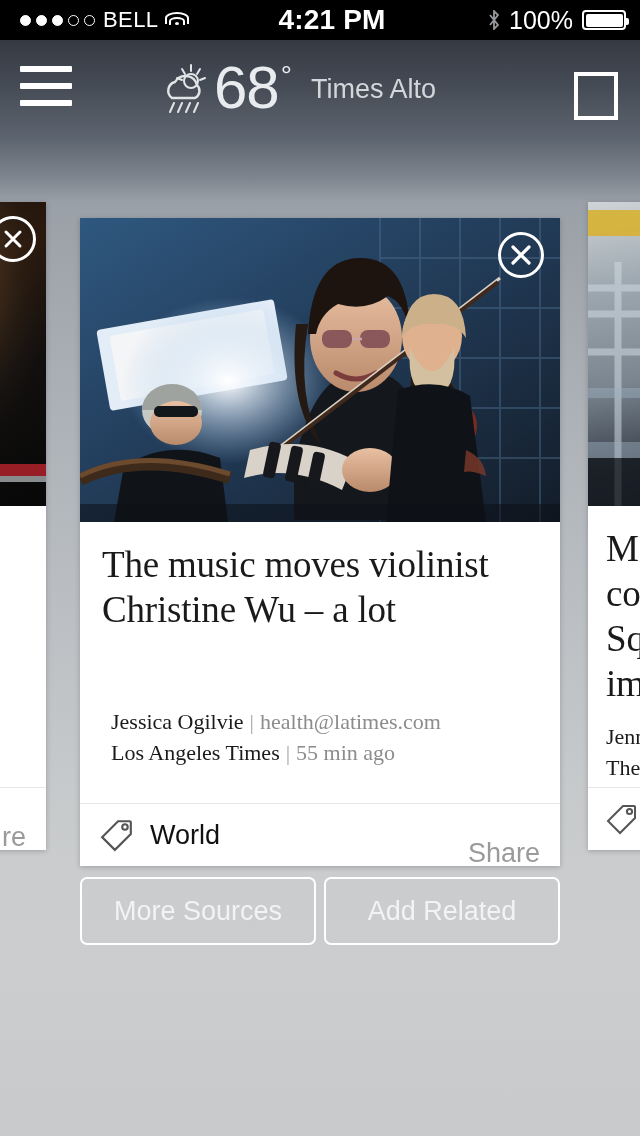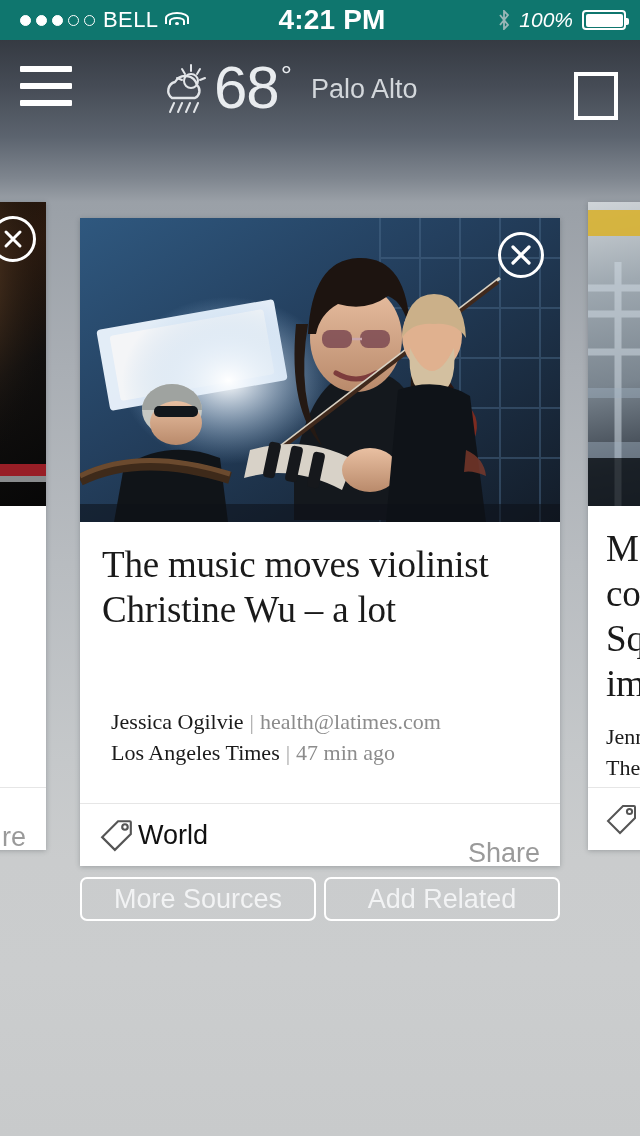--- a/index.html
+++ b/index.html
@@ -21,38 +21,38 @@
     background:linear-gradient(180deg,#9aa0a7 0%,#a9aeb4 25%,#b8bcc0 55%,#c5c8ca 85%,#cacccd 100%);
   }
   .bg-bot{
     position:absolute;left:0;top:860px;width:640px;height:276px;
     background:linear-gradient(180deg,#cacccd 0%,#cbcdce 40%,#c8cacb 100%);
   }
 
   
   .statusbar{
     position:absolute;left:0;top:0;width:640px;height:40px;
-    background:#0f766e;
+    background:#000000;
     display:flex;align-items:center;color:#ffffff;
     font-size:21px;
   }
   .sb-left{position:absolute;left:20px;display:flex;align-items:center;gap:8px;}
   .dots{display:flex;align-items:center;gap:5px;}
   .dot{width:11px;height:11px;border-radius:50%;border:1.5px solid #fff;box-sizing:border-box;}
   .dot.on{background:#fff;}
   .carrier{font-size:22px;letter-spacing:.4px;}
   .wifi{position:relative;width:22px;height:16px;}
   .wifi i{position:absolute;left:50%;transform:translateX(-50%);border:2px solid #fff;border-bottom:none;border-radius:50% 50% 0 0;}
   .wifi i:nth-child(1){width:20px;height:10px;top:0;}
   .wifi i:nth-child(2){width:12px;height:6px;top:5px;}
   .wifi i:nth-child(3){width:4px;height:3px;top:10px;background:#fff;border-radius:50%;border:none;}
   .sb-center{position:absolute;left:0;width:640px;text-align:center;font-size:28px;font-weight:bold;letter-spacing:.2px;margin-left:12px;}
   .sb-right{position:absolute;right:14px;display:flex;align-items:center;gap:9px;}
   .bt{width:12px;height:20px;opacity:.75;}
-  .pct{font-size:21px;font-style:italic;}
+  .pct{font-size:25px;}
   .batt{position:relative;width:44px;height:20px;border:2px solid #fff;border-radius:4px;box-sizing:border-box;}
   .batt .fill{position:absolute;left:1.5px;top:1.5px;bottom:1.5px;right:1.5px;background:#fff;border-radius:2px;}
   .batt:after{content:"";position:absolute;right:-5px;top:6px;width:3px;height:7px;background:#fff;border-radius:0 2px 2px 0;}
 
   
   .header{position:absolute;left:0;top:40px;width:640px;height:112px;}
   .hamburger{position:absolute;left:20px;top:26px;width:52px;height:40px;display:flex;flex-direction:column;justify-content:space-between;}
   .hamburger span{display:block;height:6px;background:#ffffff;border-radius:1px;}
   .weather{position:absolute;left:158px;top:18px;display:flex;align-items:center;}
   .wicon{position:relative;width:56px;height:56px;margin-top:4px;}
@@ -81,21 +81,21 @@
   }
   .photo-art{position:absolute;left:0;top:0;width:100%;height:100%;}
   #card-main .closebtn{right:16px;top:14px;}
   .headline{font-family:"Liberation Serif", serif;font-size:37px;line-height:1.22;color:#1a1a1a;
             padding:20px 22px 0 22px;letter-spacing:-.2px;}
   .byline{font-family:"Liberation Serif", serif;font-size:22px;line-height:1.42;padding:0 31px;color:#1b1b1b;}
   .byline .sep{color:#a8a8a8;padding:0 6px;}
   .byline .muted{color:#8c8c8c;}
   .cardfoot{position:absolute;left:0;right:0;bottom:0;height:62px;border-top:1px solid #e6e6e6;
             display:flex;align-items:center;padding:0 20px;}
-  .tagwrap{display:flex;align-items:center;gap:4px;}
+  .tagwrap{display:flex;align-items:center;gap:16px;}
   .taglabel{font-size:27px;color:#111;font-weight:300;}
   .sharelabel{margin-left:auto;font-size:27px;color:#9a9a9a;font-weight:300;margin-top:37px;}
 
   
   #card-left{left:-100px;top:202px;width:146px;height:648px;}
   #card-left .photo{height:304px;
     background:linear-gradient(150deg,#1a1008 0%,#2d1a0e 30%,#12100f 60%,#070707 100%);}
   #card-left .closebtn{right:10px;top:14px;}
   #card-left .headline{font-size:37px;padding:20px 0 0 22px;white-space:nowrap;overflow:hidden;}
   #card-left .cardfoot{padding:0 20px;}
@@ -103,21 +103,21 @@
   
   #card-right{left:588px;top:202px;width:200px;height:648px;}
   #card-right .photo{height:304px;
     background:linear-gradient(170deg,#cfd4d8 0%,#9fa9b1 25%,#7a858f 55%,#39414b 80%,#222a33 100%);}
   #card-right .photo .stripe{position:absolute;left:0;top:8px;width:100%;height:26px;background:#d7b234;opacity:.92;}
   #card-right .headline{font-size:37px;padding:20px 0 0 18px;white-space:nowrap;overflow:hidden;line-height:1.22;}
   #card-right .byline{padding:0 0 0 18px;white-space:nowrap;overflow:hidden;}
   #card-right .cardfoot{padding:0 0 0 18px;}
 
   
-  .actions{position:absolute;left:80px;top:877px;width:480px;height:44px;display:flex;gap:8px;}
+  .actions{position:absolute;left:80px;top:877px;width:480px;height:68px;display:flex;gap:8px;}
   .actionbtn{flex:1;border:2px solid #ffffff;border-radius:7px;background:transparent;
              display:flex;align-items:center;justify-content:center;
              font-size:27px;color:#f2f3f4;font-weight:300;box-sizing:border-box;}
 
   
   .mediabar{position:absolute;left:0;top:960px;width:640px;height:176px;}
 </style>
 </head>
 <body>
 
@@ -177,21 +177,21 @@
           <g stroke="#e2e5e8" stroke-width="2" stroke-linecap="round">
             <line x1="16" y1="41" x2="12" y2="50"></line>
             <line x1="24" y1="41" x2="20" y2="50"></line>
             <line x1="32" y1="41" x2="28" y2="50"></line>
             <line x1="40" y1="41" x2="36" y2="50"></line>
           </g>
         </svg>
       </div>
       <div class="temp"><span>68</span><span class="deg">°</span></div>
       <div class="wtext">
-        <div class="wcity">Palo Alto</div>
+        <div class="wcity">Times Alto</div>
       </div>
     </div>
 
     <div class="squarebtn"></div>
   </div>
 
   <div class="card" id="card-left">
     <div class="photo">
       <svg class="photo-art" viewBox="0 0 146 304" preserveAspectRatio="none">
         <defs>
@@ -343,21 +343,21 @@
       </div>
     </div>
 
     <div class="headline">The music moves violinist Christine Wu – a lot</div>
 
     <div class="byline" style="margin-top:74px;">
       <div>
         <span>Jessica Ogilvie</span><span class="sep">|</span><span class="muted">health@latimes.com</span>
       </div>
       <div>
-        <span>Los Angeles Times</span><span class="sep">|</span><span class="muted">47 min ago</span>
+        <span>Los Angeles Times</span><span class="sep">|</span><span class="muted">55 min ago</span>
       </div>
     </div>
 
     <div class="cardfoot">
       <div class="tagwrap">
         <svg width="34" height="34" viewBox="0 0 32 32">
           <path d="M17 3 H28 a1 1 0 0 1 1 1 V15 L14 30 L2 18 Z" fill="none" stroke="#555" stroke-width="2"></path>
           <circle cx="23.5" cy="8.5" r="2.6" fill="none" stroke="#555" stroke-width="2"></circle>
         </svg>
         <span class="taglabel">World</span>

